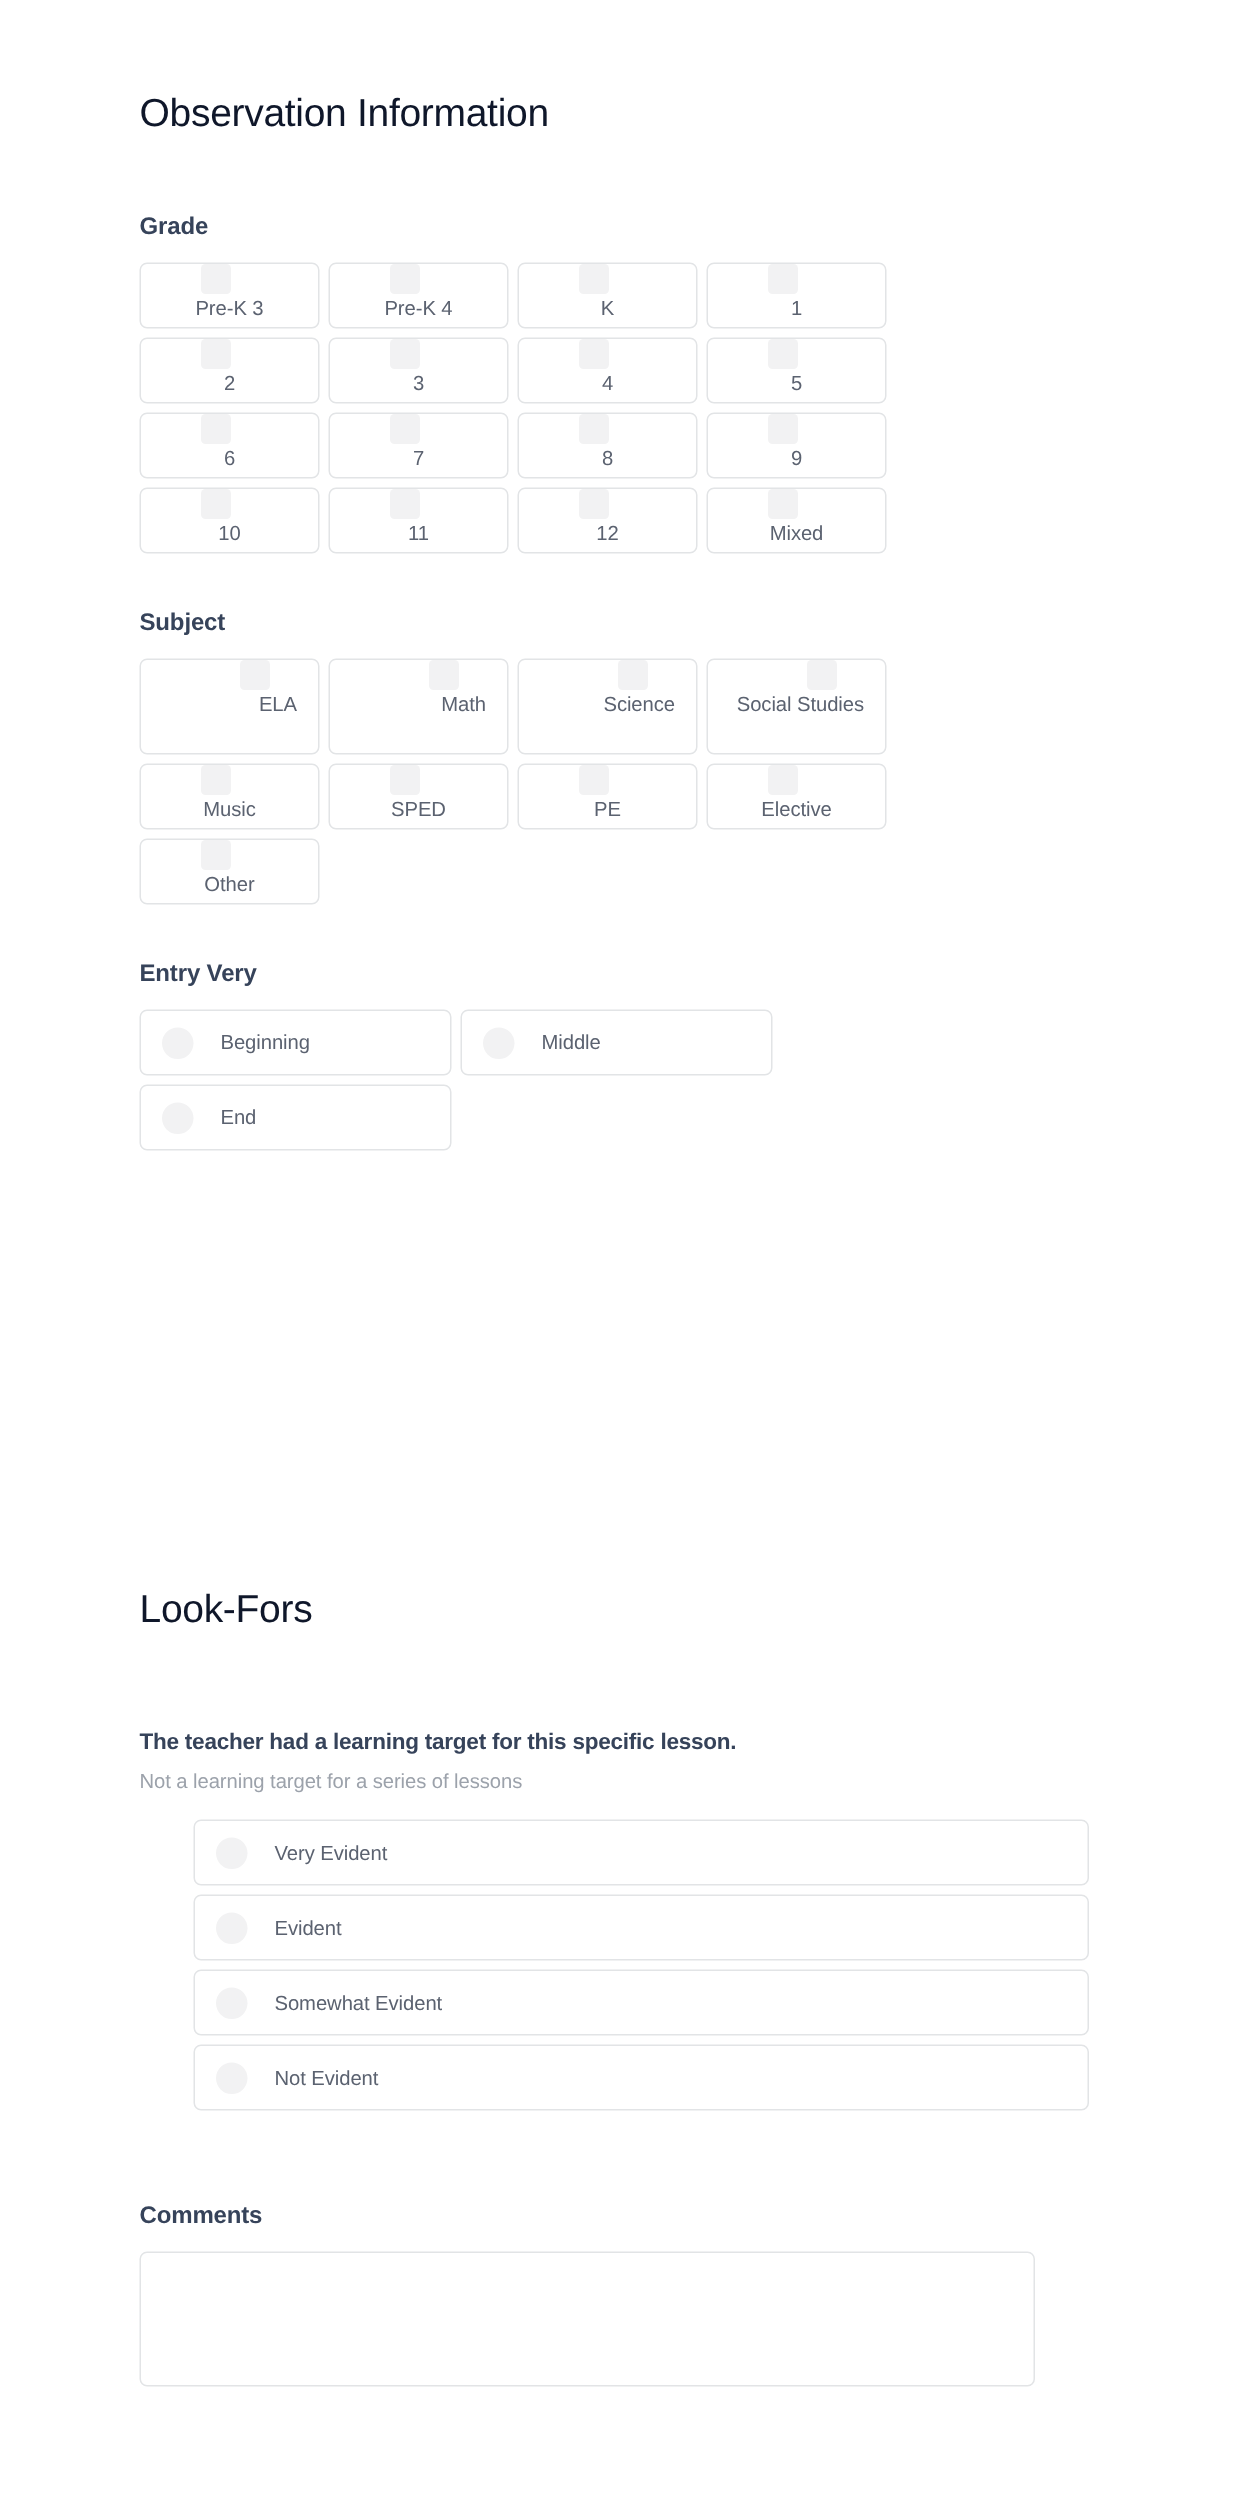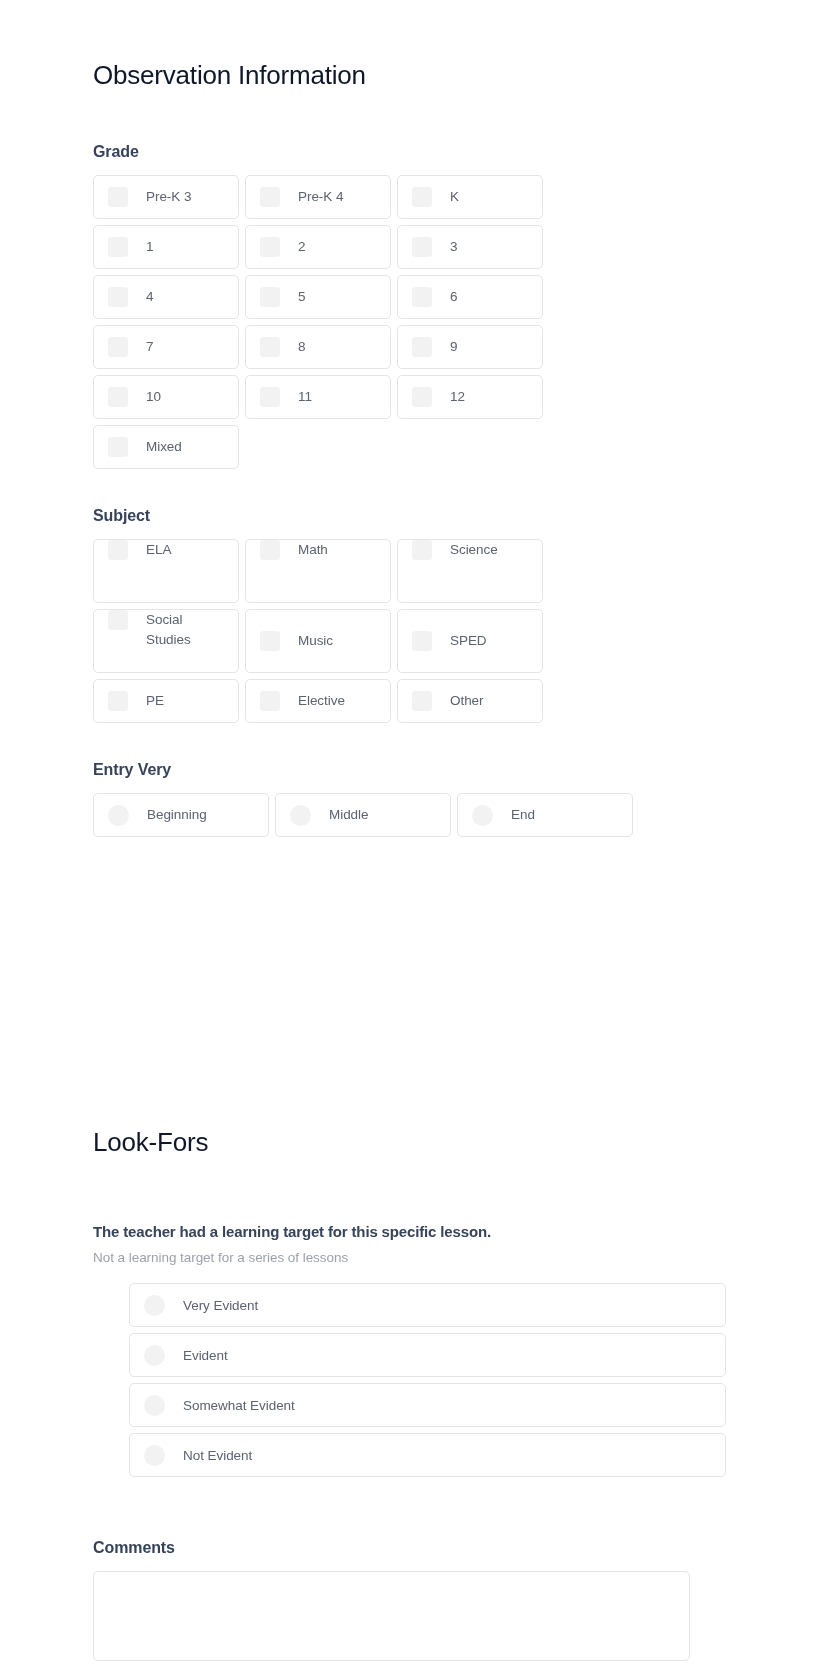--- a/index.html
+++ b/index.html
@@ -70,31 +70,32 @@
     display: flex;
     align-items: center;
     background: #ffffff;
     border: 1px solid #e2e4e6;
     border-radius: 5px;
     padding: 0 14px;
     cursor: pointer;
   }
 
   .grid-4 .opt {
-    width: 146px;
+    width: 120px;
     min-height: 44px;
+    flex-direction: column;
   }
 
   .grid-4.tall-first .opt.tall {
     min-height: 64px;
-    align-items: flex-start;
+    align-items: flex-end;
   }
 
   .grid-3 .opt {
-    width: 176px;
+    width: 208px;
     min-height: 44px;
   }
 
   .full .opt {
     width: 597px;
     min-height: 44px;
     margin-bottom: 6px;
     margin-left: 36px;
   }
 

